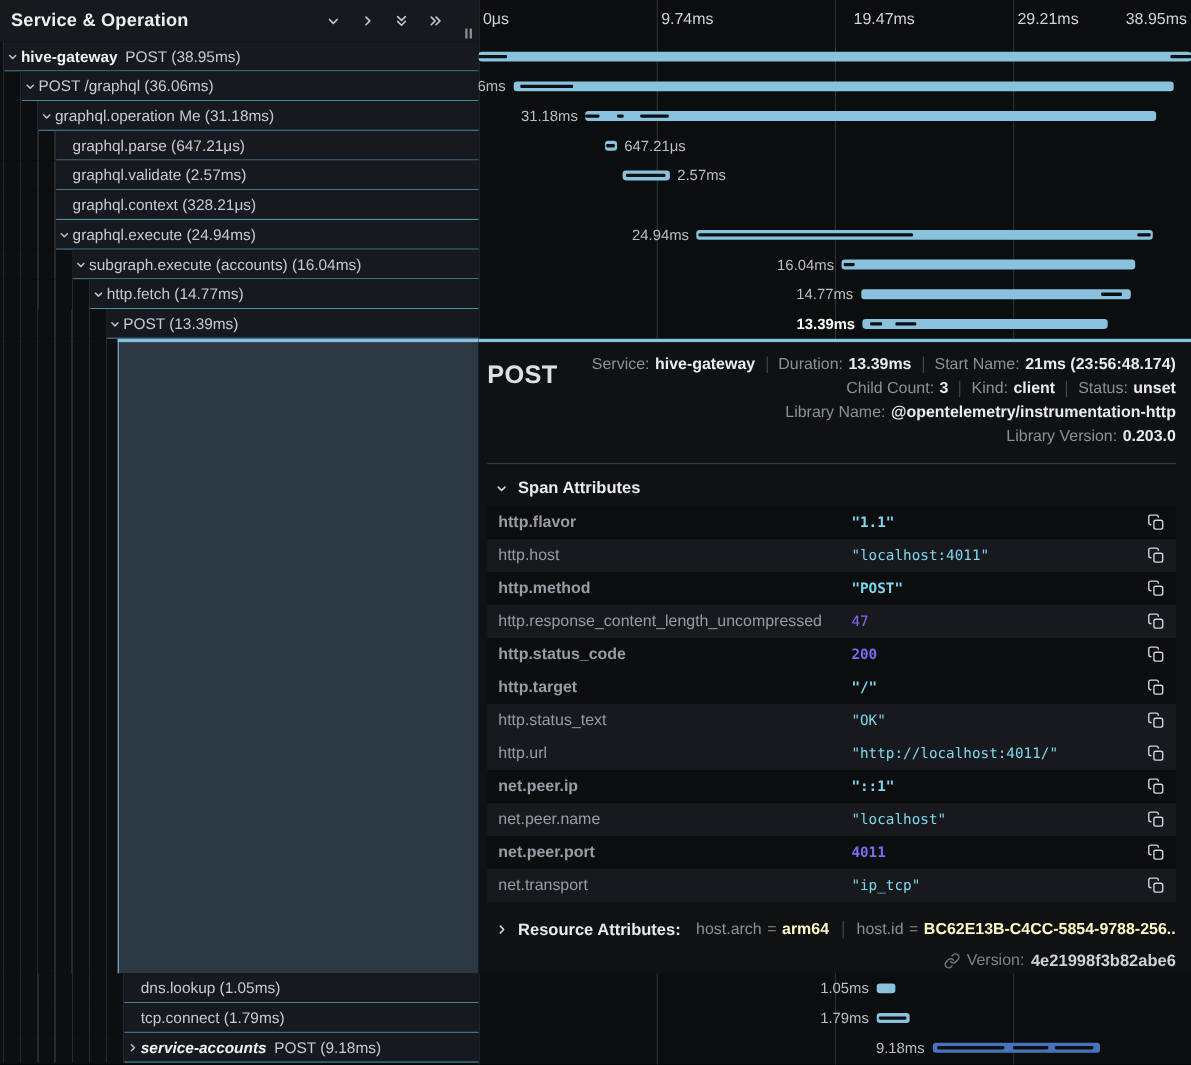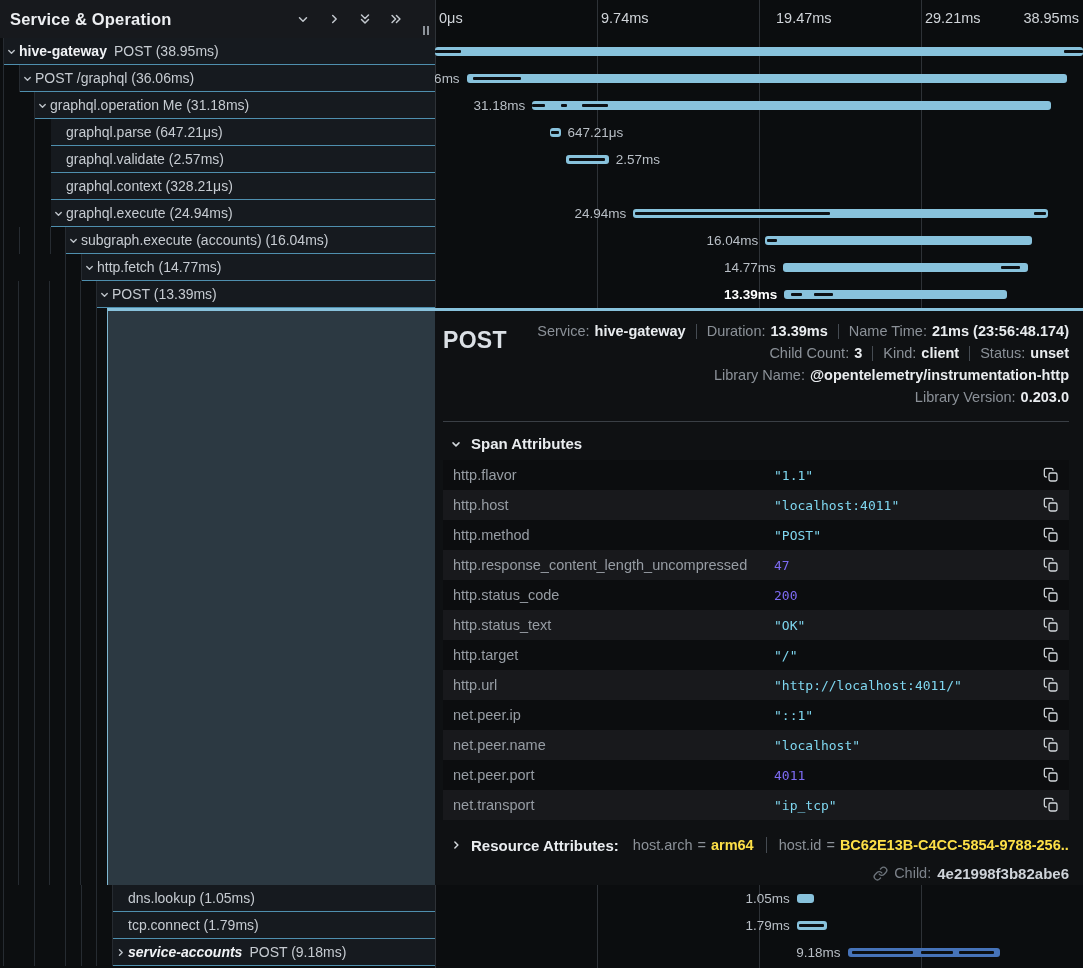--- a/index.html
+++ b/index.html
@@ -52,32 +52,32 @@
   .card-title { color:#dbe0e5; font-size:23px; font-weight:600; letter-spacing:.3px; padding-top:6px; }
   .card-meta { margin-left:auto; display:flex; flex-direction:column; align-items:flex-end; gap:1px; }
   .meta-line { display:flex; align-items:center; line-height:21px; font-size:14.5px; white-space:nowrap; }
   .meta-label { color:#8b9198; margin-right:5px; }
   .meta-value { color:#e9ecef; font-weight:bold; }
   .meta-sep { width:1px; height:15px; background:#454b52; margin:0 10px; }
   .card-divider { border-top:1px solid #3a3f45; margin-top:13px; }
   .section-head { display:flex; align-items:center; gap:9px; margin:13px 0 8px 7px; cursor:pointer; }
   .section-head b { color:#e9ecef; font-size:15px; }
   .attr-row { display:flex; align-items:center; height:30px; padding:0 10px; font-size:14.5px; }
-  .attr-row.odd { background:#0c0d0f; }
+  .attr-row.odd { background:#0c0d0f;font-weight:bold; }
   .attr-row.even { background:#18191c; }
   .attr-key { width:321px; flex:none; color:#979da4; overflow:hidden; text-overflow:ellipsis; white-space:nowrap; }
   .attr-val { flex:1; font-family:"DejaVu Sans Mono", monospace; font-size:13px; white-space:nowrap; overflow:hidden; }
   .attr-val.str { color:#7fd7f0; }
   .attr-val.num { color:#7d6bf2; }
   .copy-btn { flex:none; display:inline-flex; cursor:pointer; background:none; border:none; padding:0; }
   .resource-row { display:flex; align-items:center; margin-top:12px; margin-left:7px; height:26px; font-size:14.5px; white-space:nowrap; overflow:hidden; }
   .resource-row > b { color:#e9ecef; font-size:15px; margin-left:9px; margin-right:14px;text-align:center; }
   .res-key { color:#8b9198; }
   .res-eq { color:#8b9198; margin:0 5px; }
-  .res-val { color:#fde047; font-weight:bold; }
+  .res-val { color:#fef9c3; font-weight:bold; }
   .vsep { width:1px; height:16px; background:#454b52; margin:0 12px; flex:none; }
   .spanid-row { display:flex; align-items:center; justify-content:flex-end; height:30px; gap:6px; font-size:14.5px; }
   .spanid-label { color:#7c828a; }
   .spanid-value { color:#ced3d9; font-weight:bold; font-size:15px; }
   svg { display:block; }
 </style>
 </head>
 <body>
 
 <div class="app">
@@ -318,21 +318,21 @@
       <div class="card-head">
         <div class="card-title">POST</div>
         <div class="card-meta" id="meta">
             <div class="meta-line">
               <span class="meta-label">Service:</span>
               <span class="meta-value">hive-gateway</span>
               <span class="meta-sep"></span>
               <span class="meta-label">Duration:</span>
               <span class="meta-value">13.39ms</span>
               <span class="meta-sep"></span>
-              <span class="meta-label">Name Time:</span>
+              <span class="meta-label">Start Name:</span>
               <span class="meta-value">21ms (23:56:48.174)</span>
             </div>
             <div class="meta-line">
               <span class="meta-label">Child Count:</span>
               <span class="meta-value">3</span>
               <span class="meta-sep"></span>
               <span class="meta-label">Kind:</span>
               <span class="meta-value">client</span>
               <span class="meta-sep"></span>
               <span class="meta-label">Status:</span>
@@ -401,33 +401,33 @@
           <div class="attr-row odd">
             <span class="attr-key">http.status_code</span>
             <span class="attr-val num">200</span>
             <button class="copy-btn">
               <svg width="16" height="16" viewBox="0 0 24 24" fill="none" stroke="#d2d7db" stroke-width="1.9" stroke-linecap="round" stroke-linejoin="round">
                 <rect x="9" y="9" width="12" height="12" rx="2.5"></rect>
                 <path d="M5 15H4.5A2.5 2.5 0 0 1 2 12.5v-8A2.5 2.5 0 0 1 4.5 2h8A2.5 2.5 0 0 1 15 4.5V5"></path>
               </svg>
             </button>
           </div>
+          <div class="attr-row odd">
+            <span class="attr-key">http.target</span>
+            <span class="attr-val str">"/"</span>
+            <button class="copy-btn">
+              <svg width="16" height="16" viewBox="0 0 24 24" fill="none" stroke="#d2d7db" stroke-width="1.9" stroke-linecap="round" stroke-linejoin="round">
+                <rect x="9" y="9" width="12" height="12" rx="2.5"></rect>
+                <path d="M5 15H4.5A2.5 2.5 0 0 1 2 12.5v-8A2.5 2.5 0 0 1 4.5 2h8A2.5 2.5 0 0 1 15 4.5V5"></path>
+              </svg>
+            </button>
+          </div>
           <div class="attr-row even">
             <span class="attr-key">http.status_text</span>
             <span class="attr-val str">"OK"</span>
-            <button class="copy-btn">
-              <svg width="16" height="16" viewBox="0 0 24 24" fill="none" stroke="#d2d7db" stroke-width="1.9" stroke-linecap="round" stroke-linejoin="round">
-                <rect x="9" y="9" width="12" height="12" rx="2.5"></rect>
-                <path d="M5 15H4.5A2.5 2.5 0 0 1 2 12.5v-8A2.5 2.5 0 0 1 4.5 2h8A2.5 2.5 0 0 1 15 4.5V5"></path>
-              </svg>
-            </button>
-          </div>
-          <div class="attr-row odd">
-            <span class="attr-key">http.target</span>
-            <span class="attr-val str">"/"</span>
             <button class="copy-btn">
               <svg width="16" height="16" viewBox="0 0 24 24" fill="none" stroke="#d2d7db" stroke-width="1.9" stroke-linecap="round" stroke-linejoin="round">
                 <rect x="9" y="9" width="12" height="12" rx="2.5"></rect>
                 <path d="M5 15H4.5A2.5 2.5 0 0 1 2 12.5v-8A2.5 2.5 0 0 1 4.5 2h8A2.5 2.5 0 0 1 15 4.5V5"></path>
               </svg>
             </button>
           </div>
           <div class="attr-row even">
             <span class="attr-key">http.url</span>
             <span class="attr-val str">"http://localhost:4011/"</span>
@@ -494,21 +494,21 @@
           <span class="res-eq">=</span>
           <span class="res-val">BC62E13B-C4CC-5854-9788-256...</span>
         </div>
       <div class="spanid-row">
         <span id="link-ic">
             <svg width="15" height="15" viewBox="0 0 24 24" fill="none" stroke="#6d747b" stroke-width="2.2" stroke-linecap="round" stroke-linejoin="round">
               <path d="M10 13a5 5 0 0 0 7.5.5l3-3a5 5 0 0 0-7.1-7.1L12 4.8"></path>
               <path d="M14 11a5 5 0 0 0-7.5-.5l-3 3a5 5 0 0 0 7.1 7.1L12 19.2"></path>
             </svg>
           </span>
-        <span class="spanid-label">Child:</span>
+        <span class="spanid-label">Version:</span>
         <span class="spanid-value">4e21998f3b82abe6</span>
       </div>
     </div>
   </div>
 
   <div id="rows-bottom">
       <div class="trace-row">
         <div class="tree">
           <div class="guides" style="width: 113px;"></div>
           <div class="tree-body">

